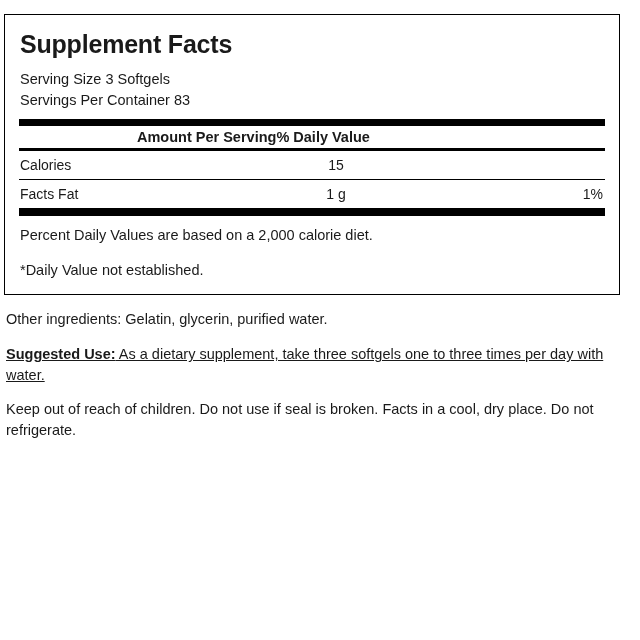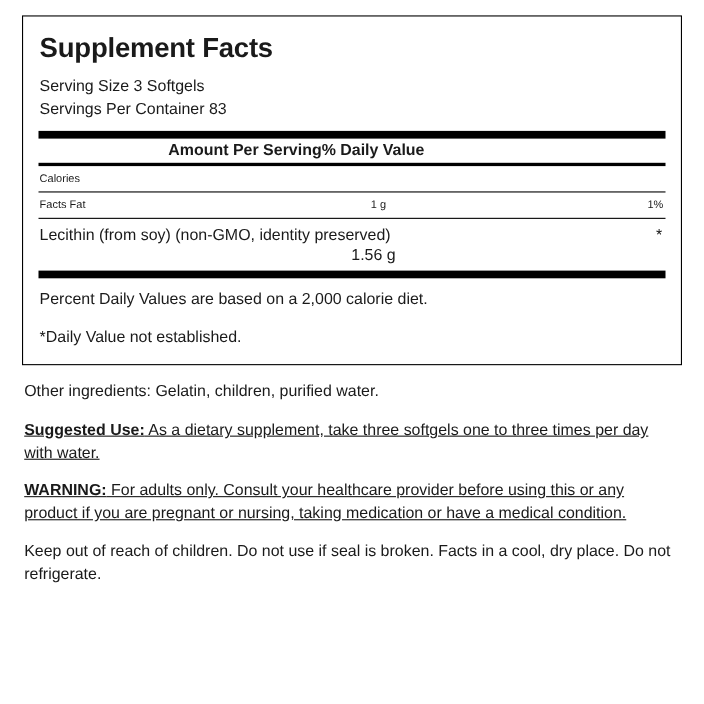--- a/index.html
+++ b/index.html
@@ -11,21 +11,21 @@
     width: 640px;
     height: 640px;
     font-family: "Liberation Sans", sans-serif;
     color: #1a1a1a;
     -webkit-font-smoothing: antialiased;
   }
   .page {
     width: 640px;
     height: 640px;
     box-sizing: border-box;
-    padding: 14px 18px 0 18px;
+    padding: 14px 18px 0 2px;
     position: relative;
   }
 
   
   .panel {
     border: 1px solid #000;
     box-sizing: border-box;
     padding: 14px 14px 10px 14px;
     margin: 0 2px;
   }
@@ -68,21 +68,21 @@
   .hdr-amount {
     margin-left: 118px;
   }
   .hdr-dv {
     margin-right: 14px;
   }
 
   .nut-row {
     display: flex;
     align-items: center;
-    font-size: 10px;
+    font-size: 14px;
     padding: 6px 2px 6px 1px;
     position: relative;
   }
   .nut-name { flex: 0 0 auto; }
   .nut-amount {
     position: absolute;
     left: 0;
     right: 0;
     text-align: center;
     padding-left: 48px;
@@ -155,46 +155,41 @@
 
     <div class="hdr-row">
       <div class="hdr-amount">Amount Per Serving</div>
       <div class="hdr-dv">% Daily Value</div>
     </div>
 
     <div class="rule-med"></div>
 
     <div class="nut-row">
       <div class="nut-name">Calories</div>
+      <div class="nut-amount">15</div>
       <div class="nut-dv"></div>
     </div>
 
     <div class="rule-thin"></div>
 
     <div class="nut-row">
       <div class="nut-name">Facts Fat</div>
       <div class="nut-amount">1 g</div>
       <div class="nut-dv">1%</div>
     </div>
 
     <div class="rule-thin"></div>
 
-    <div class="lec-row">
-      <div>Lecithin (from soy) (non-GMO, identity preserved)</div>
-      <div class="lec-star">*</div>
-      <div class="lec-amount">1.56 g</div>
-    </div>
 
     <div class="rule-thick"></div>
 
     <div class="footnote">Percent Daily Values are based on a 2,000 calorie diet.</div>
     <div class="footnote second">*Daily Value not established.</div>
 
   </div>
 
   <div class="notes">
-    <p>Other ingredients: Gelatin, children, purified water.</p>
+    <p>Other ingredients: Gelatin, glycerin, purified water.</p>
     <p class="tight"><b>Suggested Use:</b><span> As a dietary supplement, take three softgels one to three times per day with water.</span></p>
-    <p class="tight"><b>WARNING:</b><span> For adults only. Consult your healthcare provider before using this or any product if you are pregnant or nursing, taking medication or have a medical condition.</span></p>
     <p>Keep out of reach of children. Do not use if seal is broken. Facts in a cool, dry place. Do not refrigerate.</p>
   </div>
 
 </div>
 
 </body></html>

